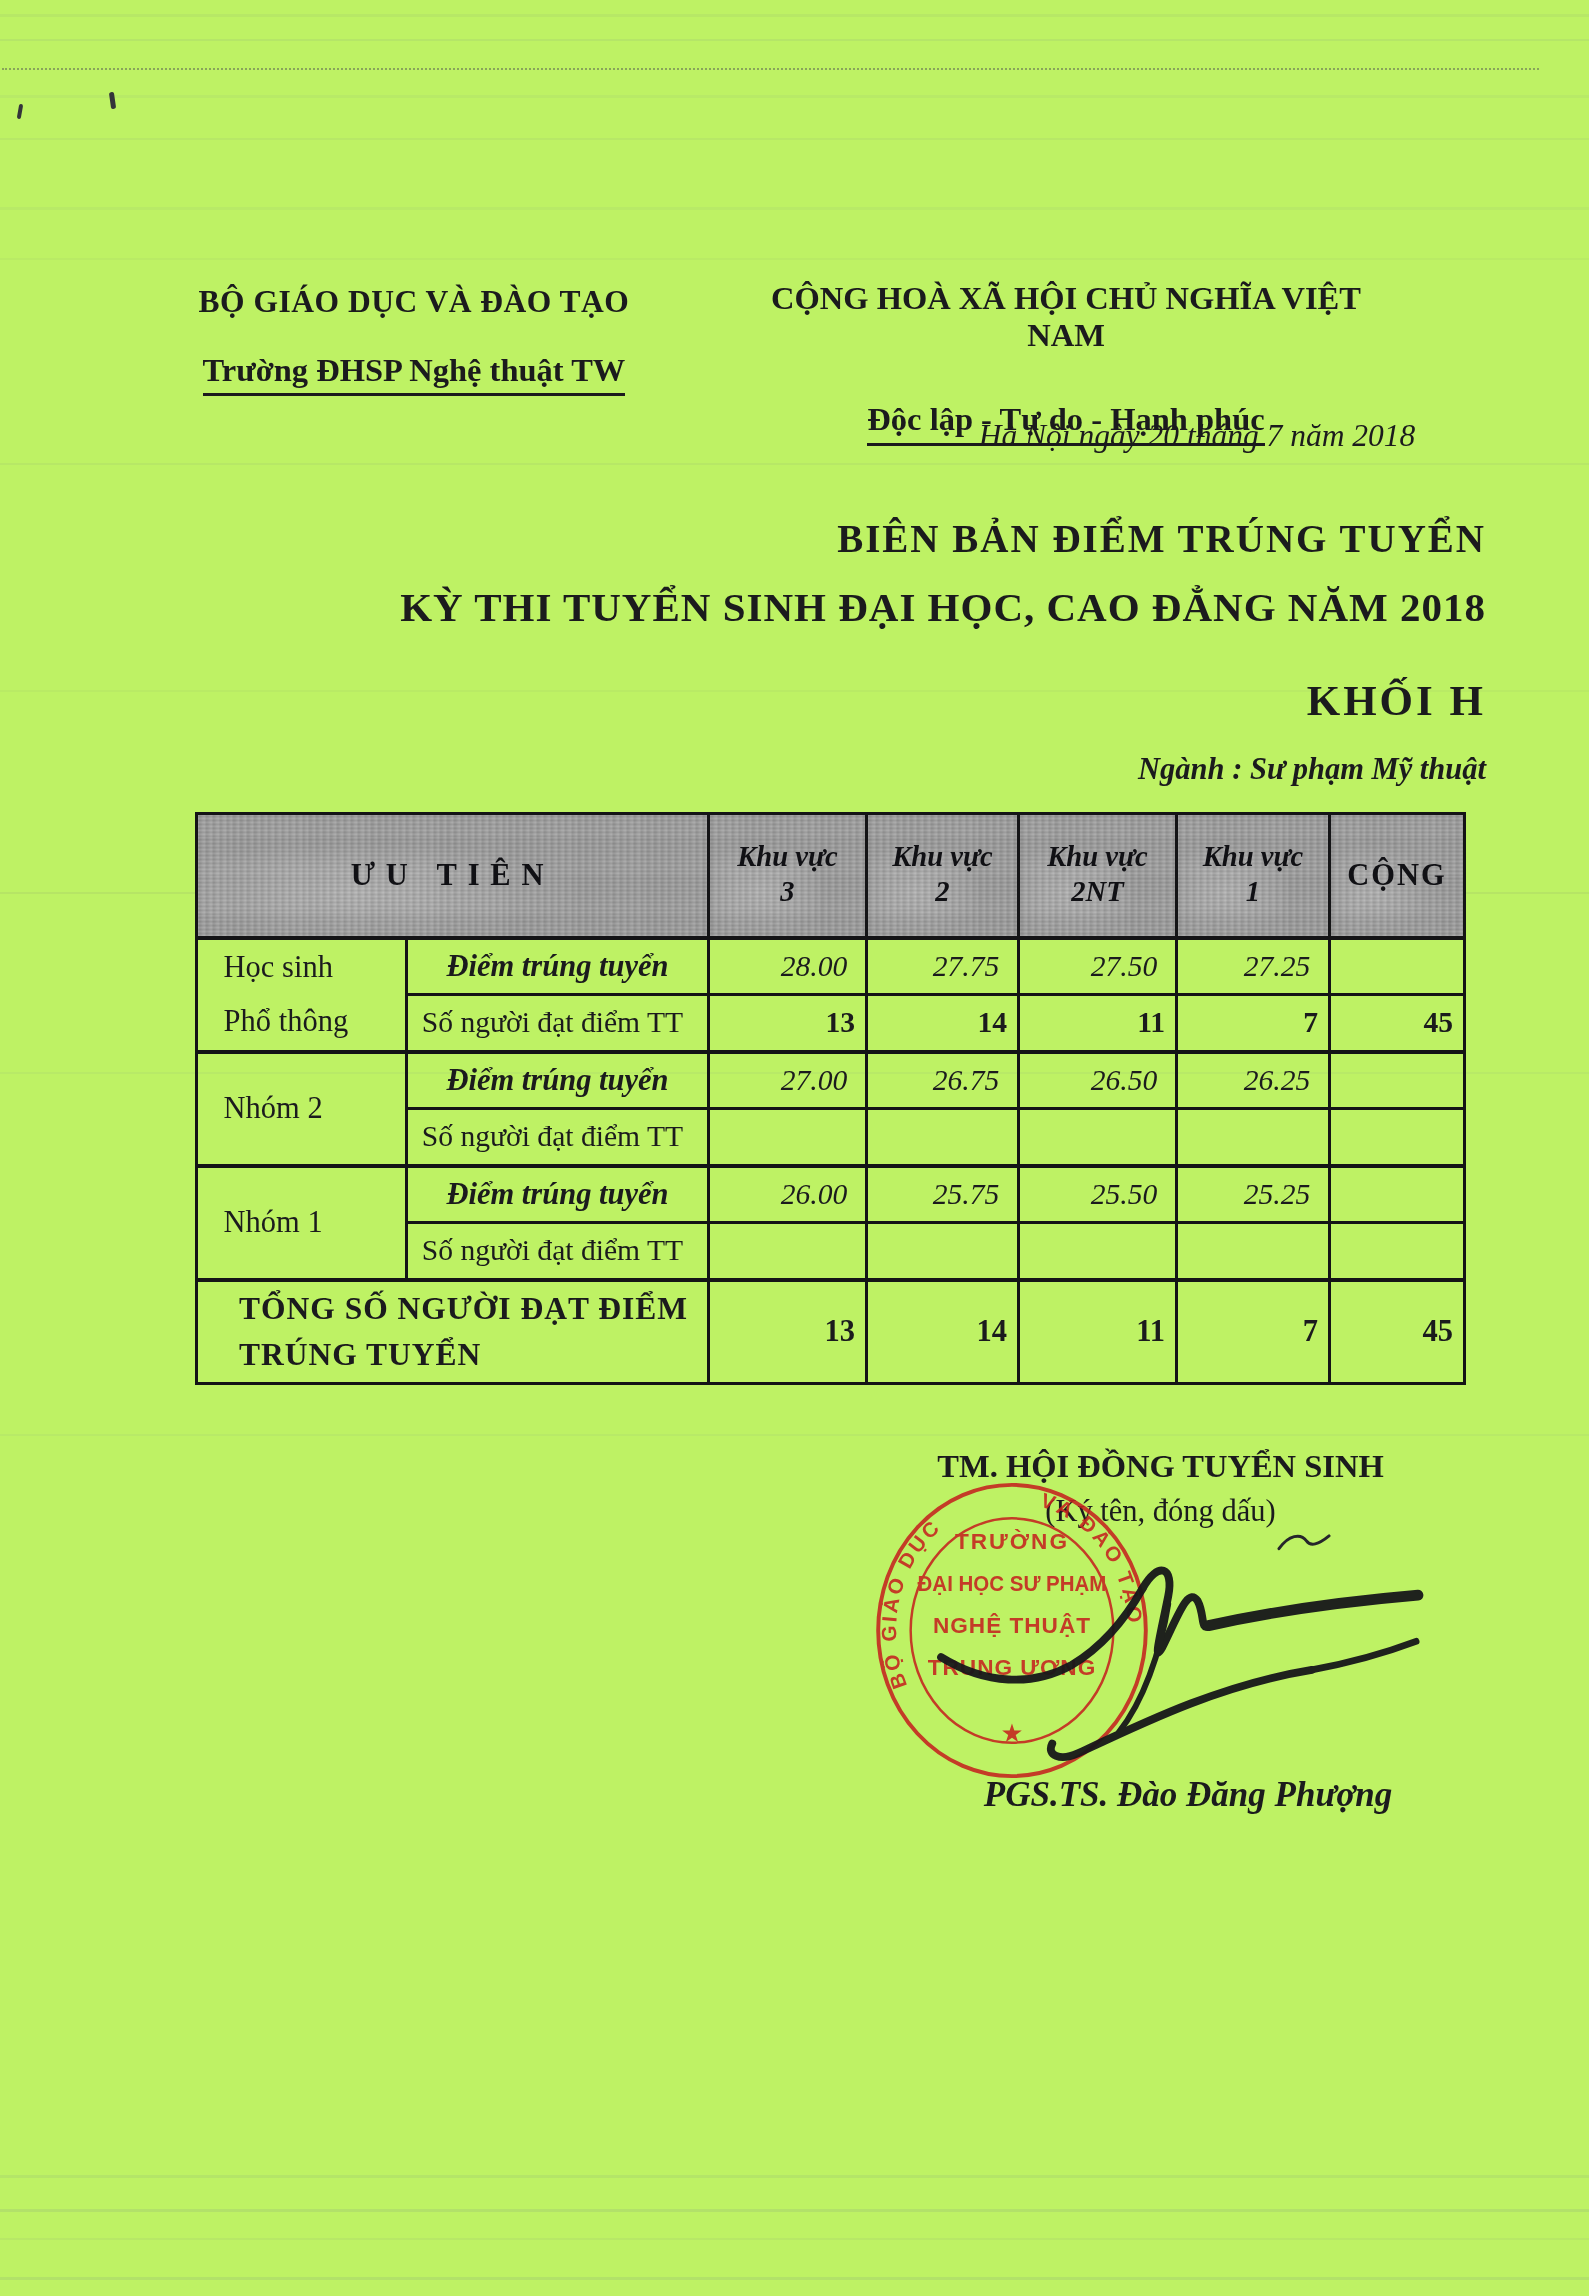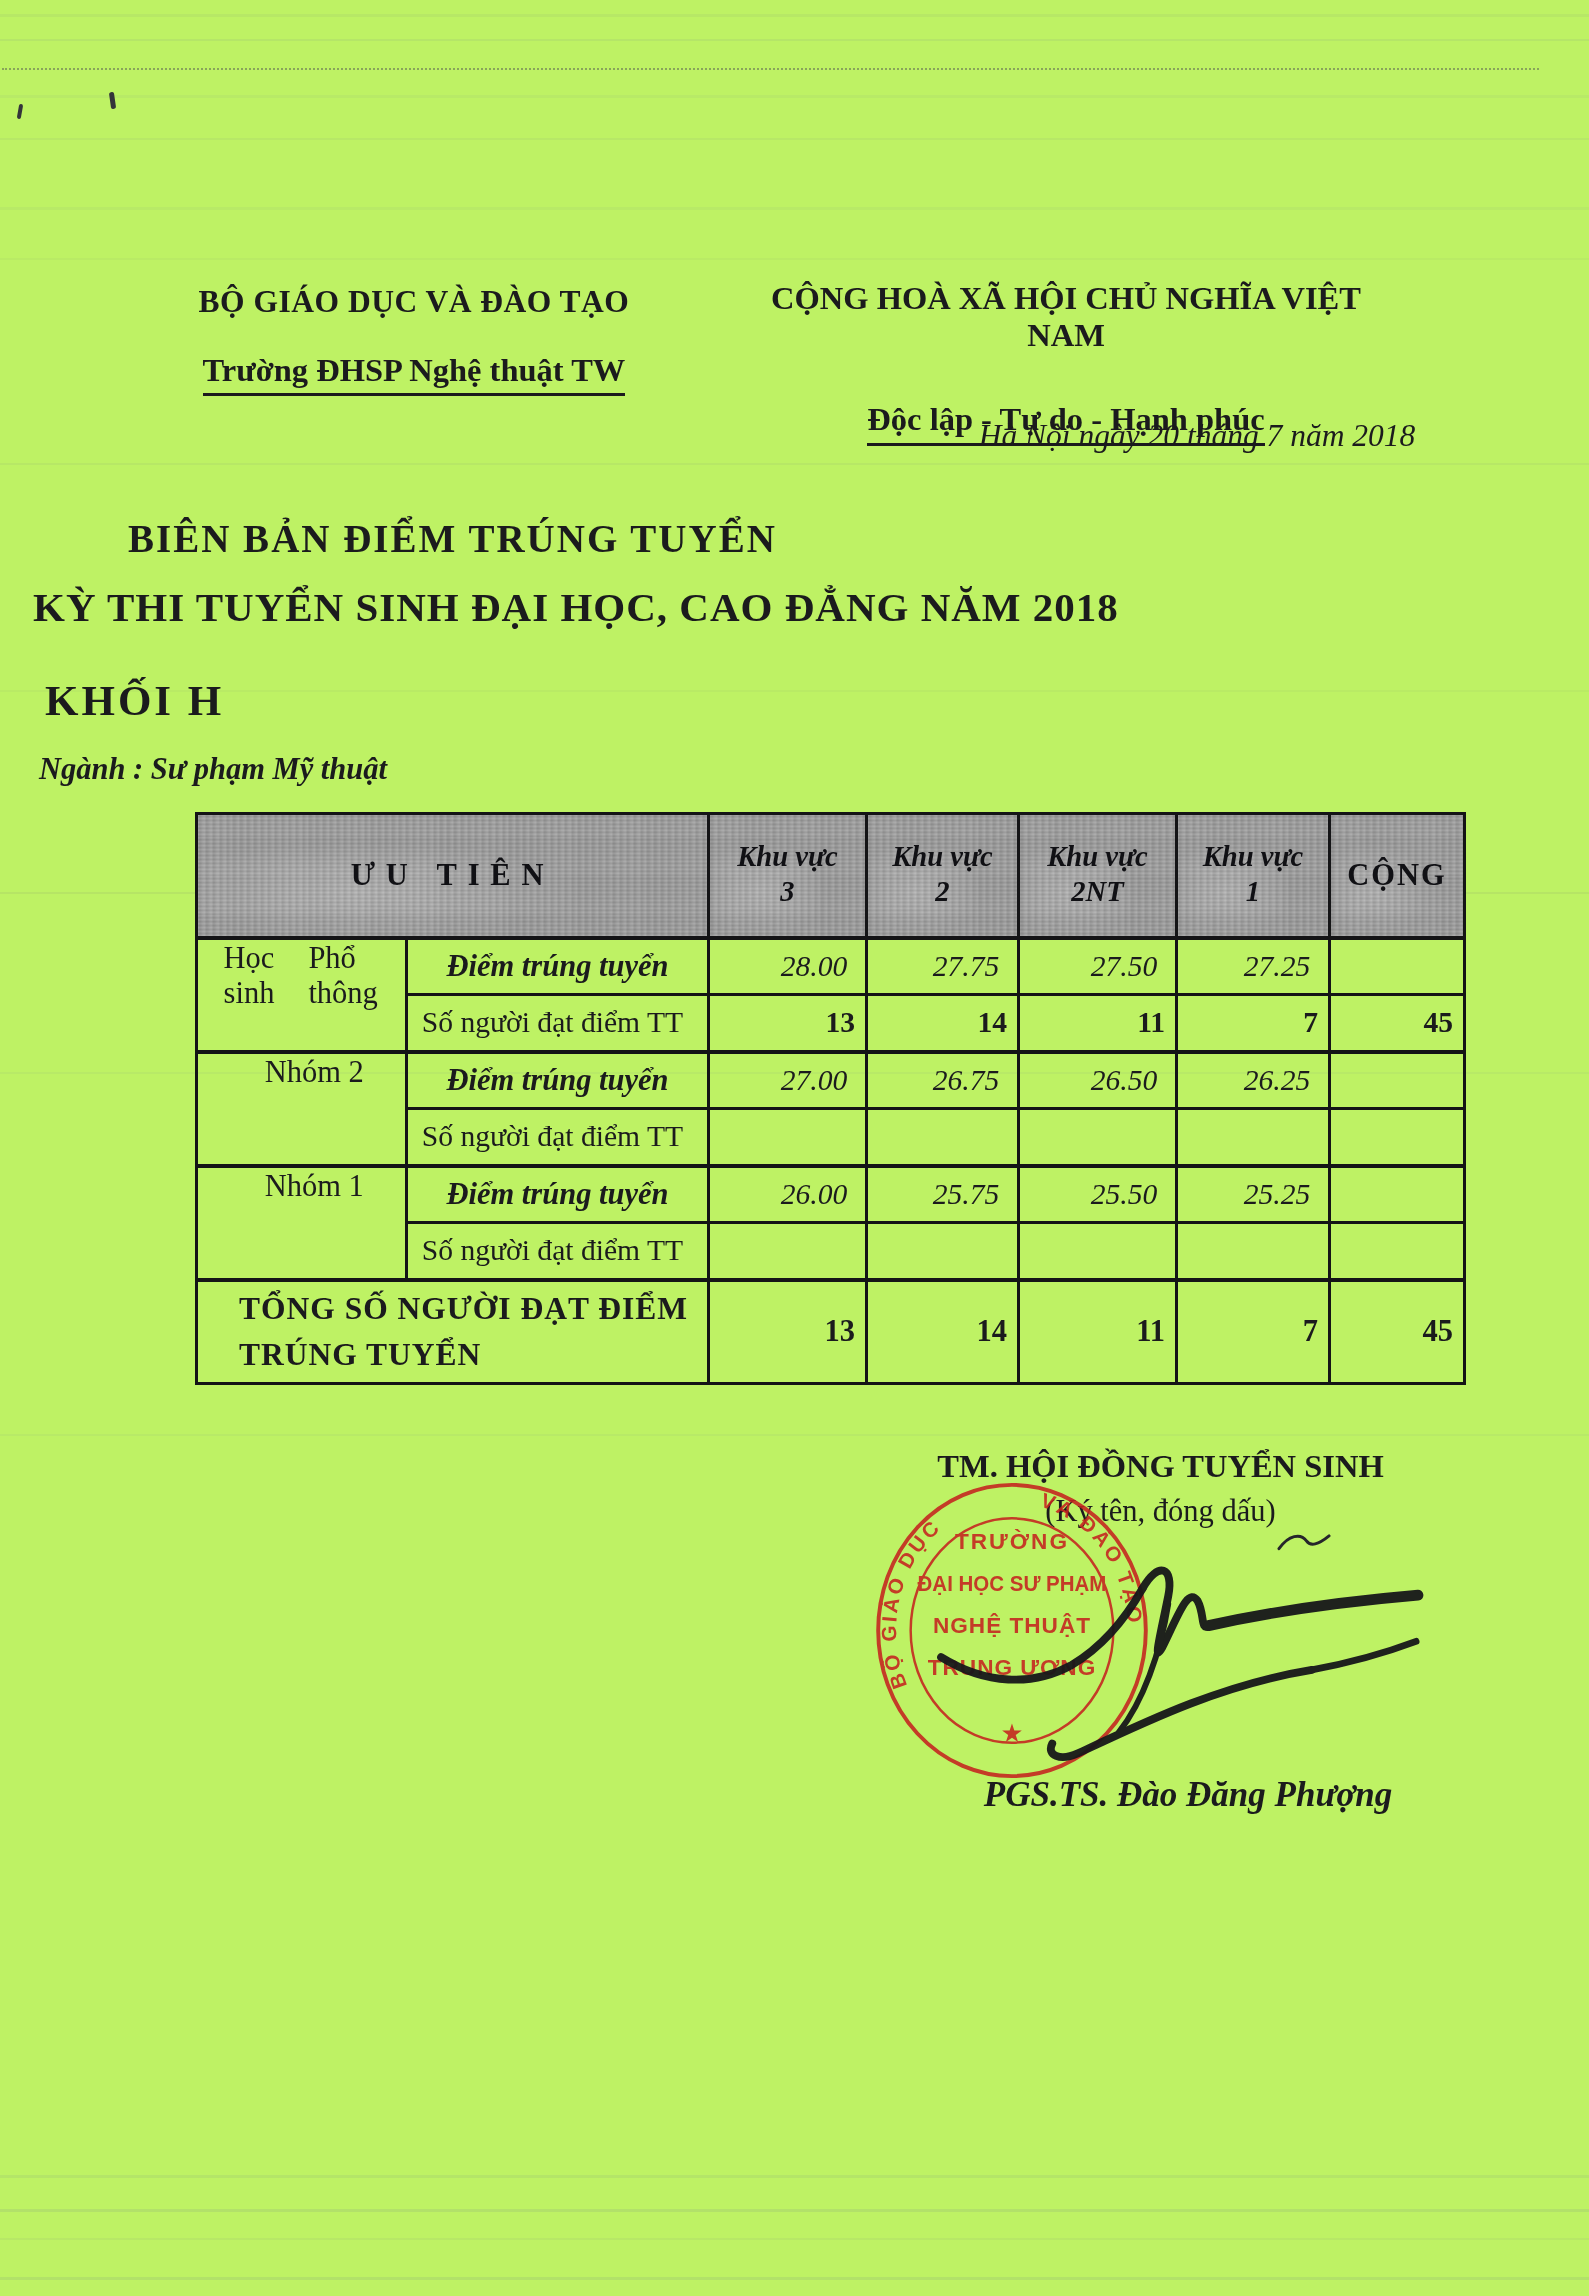--- a/index.html
+++ b/index.html
@@ -37,21 +37,21 @@
   .org-line1 { font-size:31.5px; font-weight:600; letter-spacing:0.5px; }
   .org-line2 { margin-top:31.5px; font-size:32.5px; font-weight:bold; }
   .national-block { position:absolute; left:731px; top:280px; width:670px; text-align:center; }
   .nat-line1 { font-size:32.5px; font-weight:bold; }
   .nat-line2 { margin-top:47px; font-size:32.5px; font-weight:bold; }
   .u { display:inline-block; border-bottom:3px solid #1b1b1d; padding-bottom:4.9px; }
   .dateline { position:absolute; left:931px; top:418px; width:532px; text-align:center;
               font-size:31.5px; font-style:italic; font-weight:500; }
 
   
-  .title-block { position:absolute; left:0; top:516px; width:1486px; text-align:left; }
+  .title-block { position:absolute; left:0; top:516px; width:1486px; text-align:right; }
   .t1 { font-size:39px; font-weight:bold; letter-spacing:2px; margin-left:128px; }
   .t2 { font-size:41px; font-weight:bold; letter-spacing:1px; margin-left:33px; margin-top:21.7px; }
   .t3 { font-size:43px; font-weight:bold; letter-spacing:3px; margin-left:45px; margin-top:45px; }
   .t4 { font-size:30.5px; font-weight:bold; font-style:italic; margin-left:39px; margin-top:27.6px; }
 
   
   table.score { position:absolute; left:195px; top:812px; width:1267px;
     border-collapse:collapse; table-layout:fixed; border:3.9px solid #101012; }
   .score th, .score td { border:3px solid #141416; padding:0; font-size:29.6px; }
   .score thead th {
@@ -62,21 +62,21 @@
       repeating-linear-gradient(90deg, rgba(0,0,0,.07) 0 2px, rgba(255,255,255,.06) 4.9px 6.9px),
       radial-gradient(ellipse at 32% 62%, rgba(255,255,255,.22), transparent 45%);
   }
   th.priority { font-size:30.5px; font-weight:600; letter-spacing:10.8px; }
   th.area { font-size:28.6px; font-weight:bold; font-style:italic; line-height:1.22; }
   th.cong { font-size:30.5px; font-weight:600; letter-spacing:2px; }
   .score tbody tr.sub { height:57px; }
   .score tbody tr.total { height:104px; }
   .sep-top { border-top-width:4.9px !important; }
   td.group-cell { vertical-align:middle; }
-  .group-inner { display:flex; flex-direction:row; justify-content:space-around;
+  .group-inner { display:flex; flex-direction:column; justify-content:space-around;
     height:108px; padding-left:25.6px; font-size:30.5px; }
   .group-inner.one { justify-content:center; }
   td.score-label { text-align:center; font-weight:bold; font-style:italic; font-size:30.5px; }
   td.count-label { text-align:left; padding-left:13.8px; font-size:29.6px; }
   td.score-val { text-align:right; padding-right:17.7px; font-style:italic; font-size:29.6px; }
   td.count-val { text-align:right; padding-right:9.9px; font-weight:bold; font-size:29.6px; }
   td.cong-val { text-align:right; padding-right:9.9px; font-weight:bold; font-size:29.6px; }
   td.total-label { font-weight:bold; font-size:31.5px; line-height:1.45; padding-left:41px; letter-spacing:1px; }
   td.total-val { text-align:right; padding-right:9.9px; font-weight:bold; font-size:30.5px; }
 

